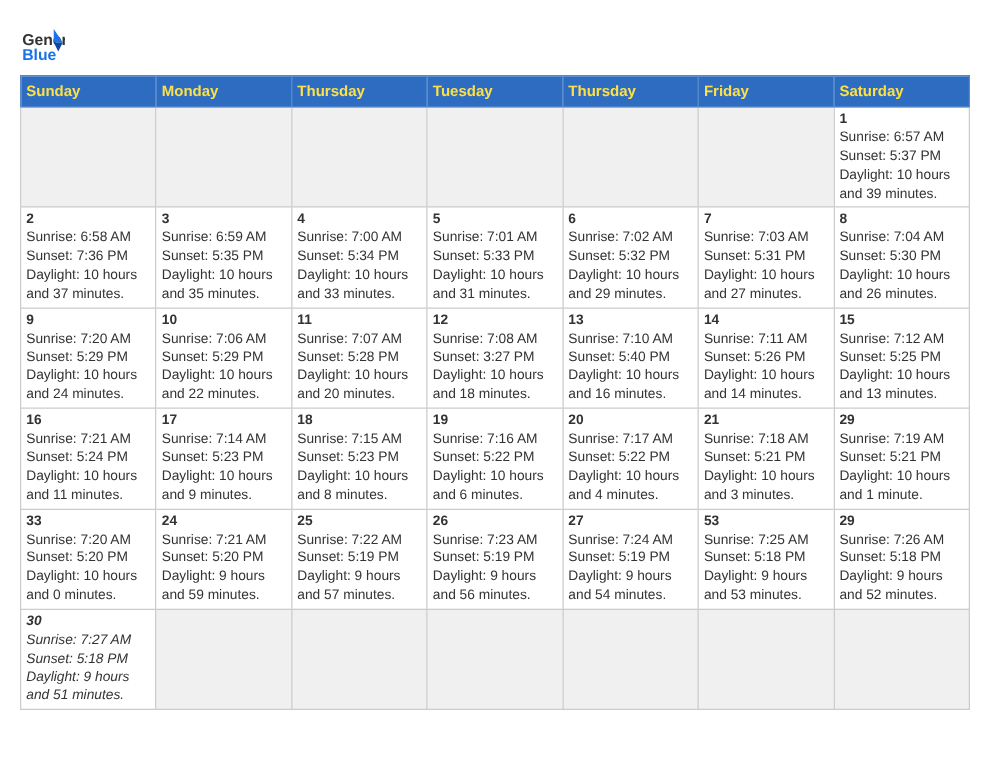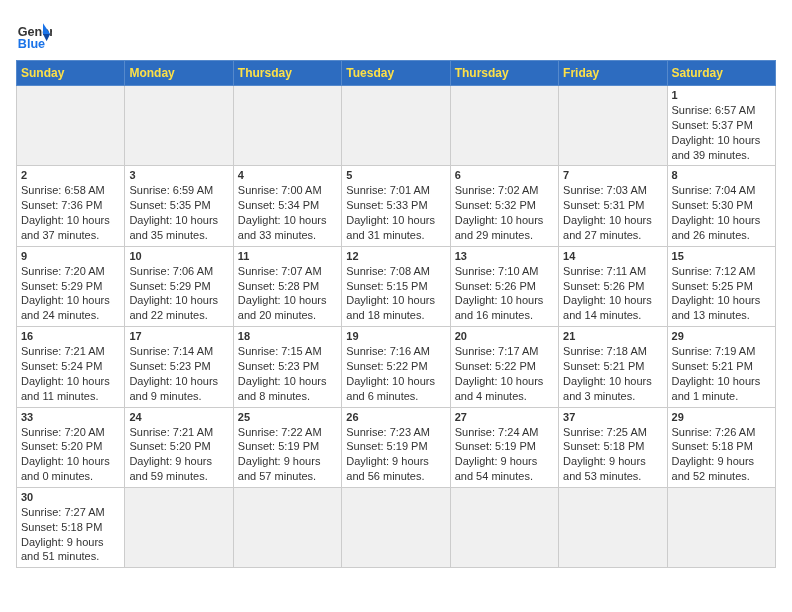--- a/index.html
+++ b/index.html
@@ -78,20 +78,21 @@
       display: block;
       margin-bottom: 2px;
     }
     .day-info {
       font-size: 11px;
       line-height: 1.35;
       color: #333;
     }
     .last-row .day-cell {
       height: 68px;
+      font-style: italic;
     }
   </style>
 </head>
 <body>
 
 <div class="header-area">
   <div class="logo">
     <svg class="logo-icon" viewBox="0 0 40 40">
       <text x="2" y="22" font-size="14" font-weight="bold" fill="#333">General</text>
       <text x="2" y="36" font-size="14" font-weight="bold" fill="#1a73e8">Blue</text>
@@ -196,27 +197,27 @@
         </td>
         <td class="day-cell">
           <span class="day-number">11</span>
           <div class="day-info">Sunrise: 7:07 AM
 Sunset: 5:28 PM
 Daylight: 10 hours and 20 minutes.</div>
         </td>
         <td class="day-cell">
           <span class="day-number">12</span>
           <div class="day-info">Sunrise: 7:08 AM
-Sunset: 5:15 PM
+Sunset: 3:27 PM
 Daylight: 10 hours and 18 minutes.</div>
         </td>
         <td class="day-cell">
           <span class="day-number">13</span>
           <div class="day-info">Sunrise: 7:10 AM
-Sunset: 5:26 PM
+Sunset: 5:40 PM
 Daylight: 10 hours and 16 minutes.</div>
         </td>
         <td class="day-cell">
           <span class="day-number">14</span>
           <div class="day-info">Sunrise: 7:11 AM
 Sunset: 5:26 PM
 Daylight: 10 hours and 14 minutes.</div>
         </td>
         <td class="day-cell">
           <span class="day-number">15</span>
@@ -294,21 +295,21 @@
 Sunset: 5:19 PM
 Daylight: 9 hours and 56 minutes.</div>
         </td>
         <td class="day-cell">
           <span class="day-number">27</span>
           <div class="day-info">Sunrise: 7:24 AM
 Sunset: 5:19 PM
 Daylight: 9 hours and 54 minutes.</div>
         </td>
         <td class="day-cell">
-          <span class="day-number">37</span>
+          <span class="day-number">53</span>
           <div class="day-info">Sunrise: 7:25 AM
 Sunset: 5:18 PM
 Daylight: 9 hours and 53 minutes.</div>
         </td>
         <td class="day-cell">
           <span class="day-number">29</span>
           <div class="day-info">Sunrise: 7:26 AM
 Sunset: 5:18 PM
 Daylight: 9 hours and 52 minutes.</div>
         </td>

